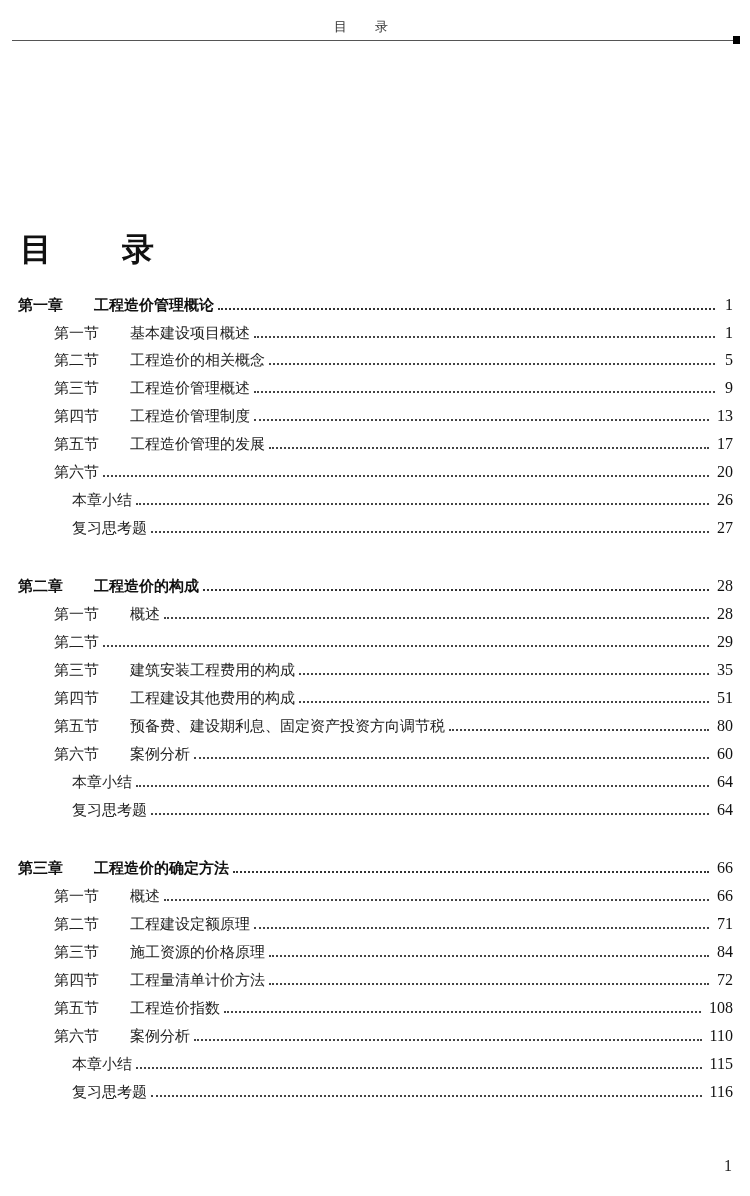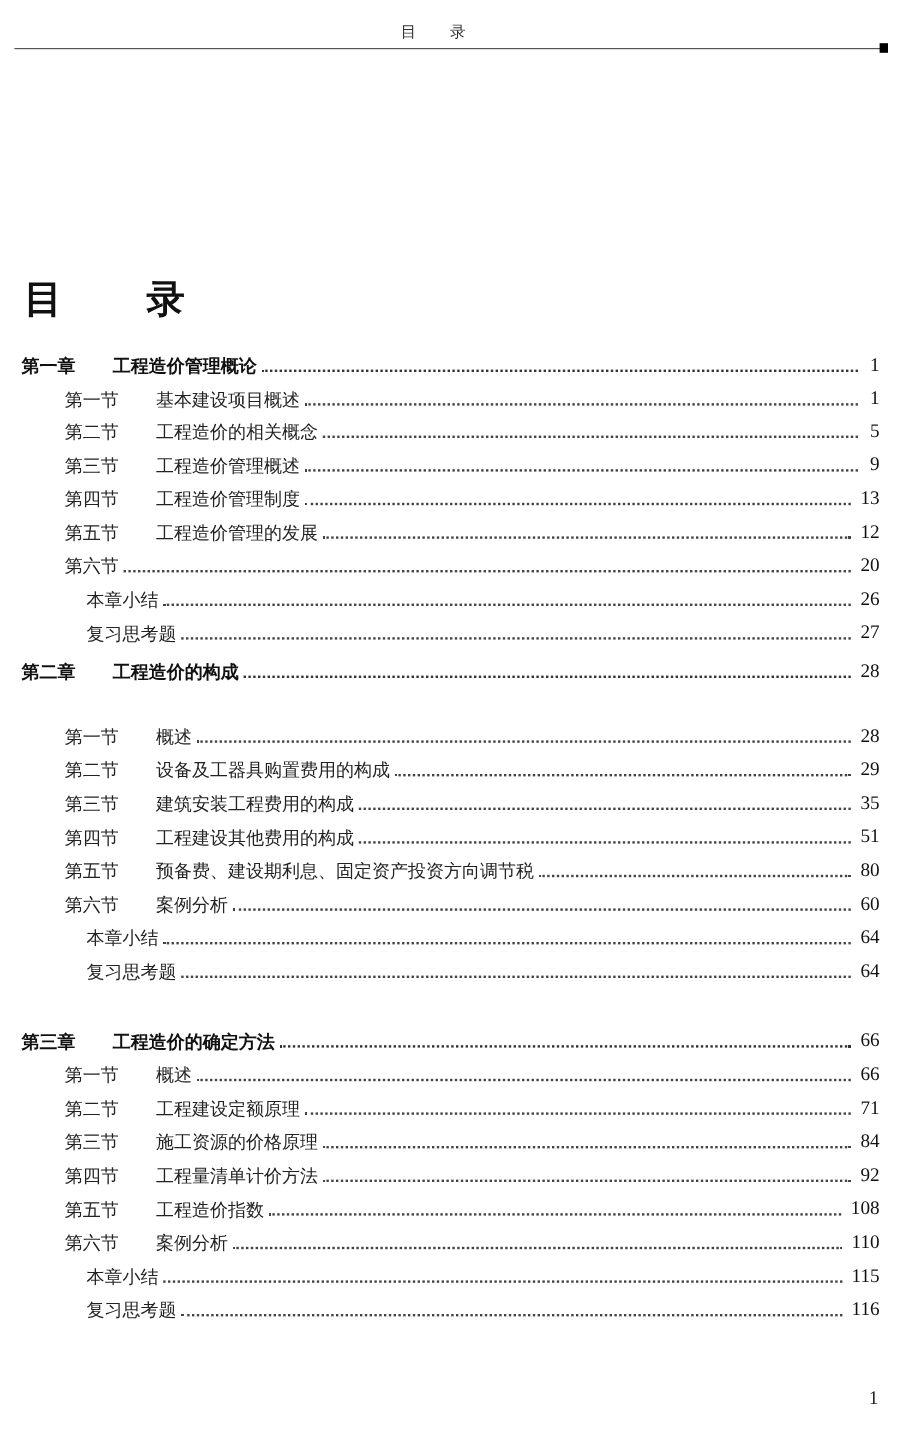--- a/index.html
+++ b/index.html
@@ -96,53 +96,52 @@
   <div class="toc-row section" style="top:404px">
     <span class="toc-num">第四节</span>
     <span class="toc-title">工程造价管理制度</span>
     <span class="leader"></span>
     <span class="toc-page">13</span>
   </div>
   <div class="toc-row section" style="top:432px">
     <span class="toc-num">第五节</span>
     <span class="toc-title">工程造价管理的发展</span>
     <span class="leader"></span>
-    <span class="toc-page">12</span>
+    <span class="toc-page">17</span>
   </div>
   <div class="toc-row section" style="top:460px">
     <span class="toc-num">第六节</span>
     <span class="leader"></span>
     <span class="toc-page">20</span>
   </div>
   <div class="toc-row section plain" style="top:488px">
     <span class="toc-title">本章小结</span>
     <span class="leader"></span>
     <span class="toc-page">26</span>
   </div>
   <div class="toc-row section plain" style="top:516px">
     <span class="toc-title">复习思考题</span>
     <span class="leader"></span>
     <span class="toc-page">27</span>
   </div>
 
-  <div class="toc-row chapter" style="top:548px">
+  <div class="toc-row chapter" style="top:574px">
     <span class="toc-num">第二章</span>
     <span class="toc-title">工程造价的构成</span>
     <span class="leader"></span>
     <span class="toc-page">28</span>
   </div>
   <div class="toc-row section" style="top:602px">
     <span class="toc-num">第一节</span>
     <span class="toc-title">概述</span>
     <span class="leader"></span>
     <span class="toc-page">28</span>
   </div>
   <div class="toc-row section" style="top:630px">
     <span class="toc-num">第二节</span>
-    <span class="toc-title">设备及工器具购置费用的构成</span>
     <span class="leader"></span>
     <span class="toc-page">29</span>
   </div>
   <div class="toc-row section" style="top:658px">
     <span class="toc-num">第三节</span>
     <span class="toc-title">建筑安装工程费用的构成</span>
     <span class="leader"></span>
     <span class="toc-page">35</span>
   </div>
   <div class="toc-row section" style="top:686px">
@@ -195,21 +194,21 @@
   <div class="toc-row section" style="top:940px">
     <span class="toc-num">第三节</span>
     <span class="toc-title">施工资源的价格原理</span>
     <span class="leader"></span>
     <span class="toc-page">84</span>
   </div>
   <div class="toc-row section" style="top:968px">
     <span class="toc-num">第四节</span>
     <span class="toc-title">工程量清单计价方法</span>
     <span class="leader"></span>
-    <span class="toc-page">92</span>
+    <span class="toc-page">72</span>
   </div>
   <div class="toc-row section" style="top:996px">
     <span class="toc-num">第五节</span>
     <span class="toc-title">工程造价指数</span>
     <span class="leader"></span>
     <span class="toc-page">108</span>
   </div>
   <div class="toc-row section" style="top:1024px">
     <span class="toc-num">第六节</span>
     <span class="toc-title">案例分析</span>

